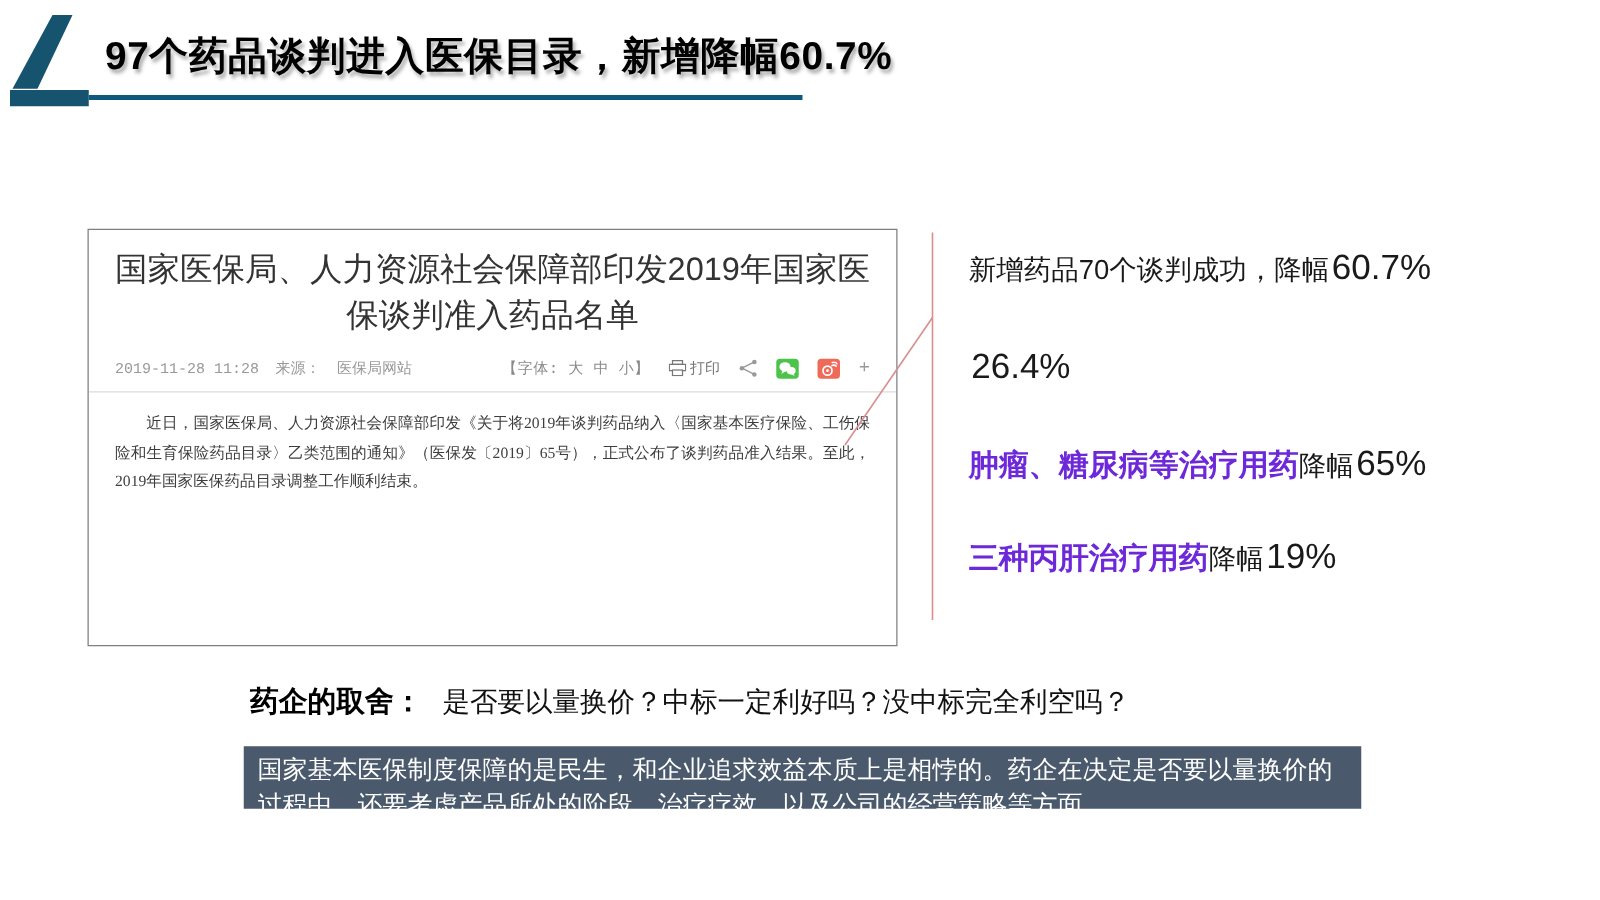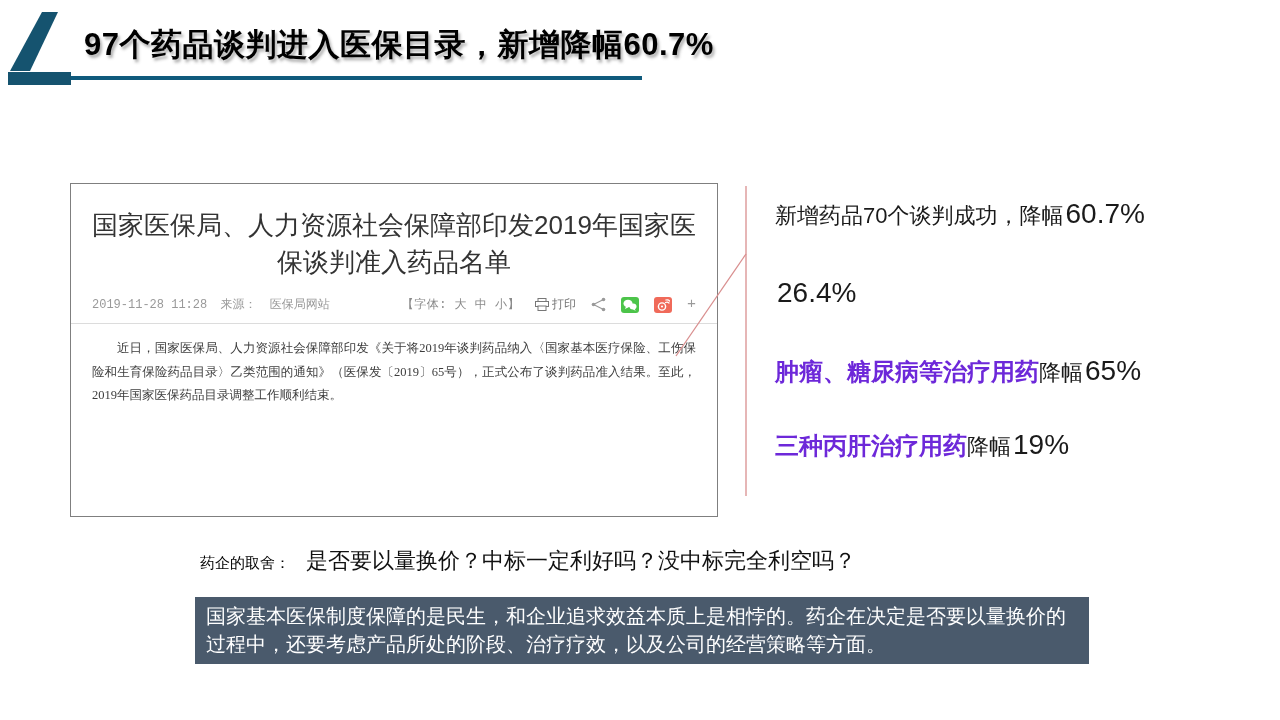--- a/index.html
+++ b/index.html
@@ -26,21 +26,21 @@
   
   .article {
     position: absolute; left: 70px; top: 183px;
     width: 648px; height: 334px;
     background: #fff;
     border: 1px solid #7f7f7f;
     padding: 0 21px;
     overflow: hidden;
   }
   .article-headline {
-    margin-top: 23px;
+    margin-top: 13px;
     text-align: center;
     font-size: 26px; line-height: 37px;
     font-weight: 500; color: #333;
     font-family: "Liberation Sans", sans-serif;
   }
   .meta-row {
     margin-top: 15px;
     display: flex; justify-content: space-between; align-items: center;
     font-size: 12px; color: #999;
     font-family: "Liberation Mono", "Liberation Serif", serif;
@@ -78,27 +78,27 @@
   .hl-row .blue  { font-size: 24px; font-weight: bold; color: #6d28d9; }
   .hl-row .plain { font-size: 22px; color: #1a1a1a; }
   .hl-row .value { font-size: 28px; color: #1a1a1a; margin-left: 2px; font-family: "Liberation Sans", sans-serif; }
   .hl-1 { top: 198px; } .hl-2 { top: 277px; } .hl-3 { top: 355px; } .hl-4 { top: 429px; }
 
   
   .question-row {
     position: absolute; left: 200px; top: 546px;
     white-space: nowrap;
   }
-  .q-label { font-size: 15px; font-weight: normal; color: #000; }
+  .q-label { font-size: 23px; font-weight: bold; color: #000; }
   .q-text  { font-size: 22px; color: #111; margin-left: 16px; }
 
   
   .note-box {
     position: absolute; left: 195px; top: 597px;
-    width: 894px; height: 67px;
+    width: 894px; height: 50px;
     background: #4a5a6c;
     color: #ffffff;
     font-size: 20px; line-height: 28px;
     padding: 5px 11px;
   }
 </style>
 </head>
 <body>
 
 <div class="slide">

